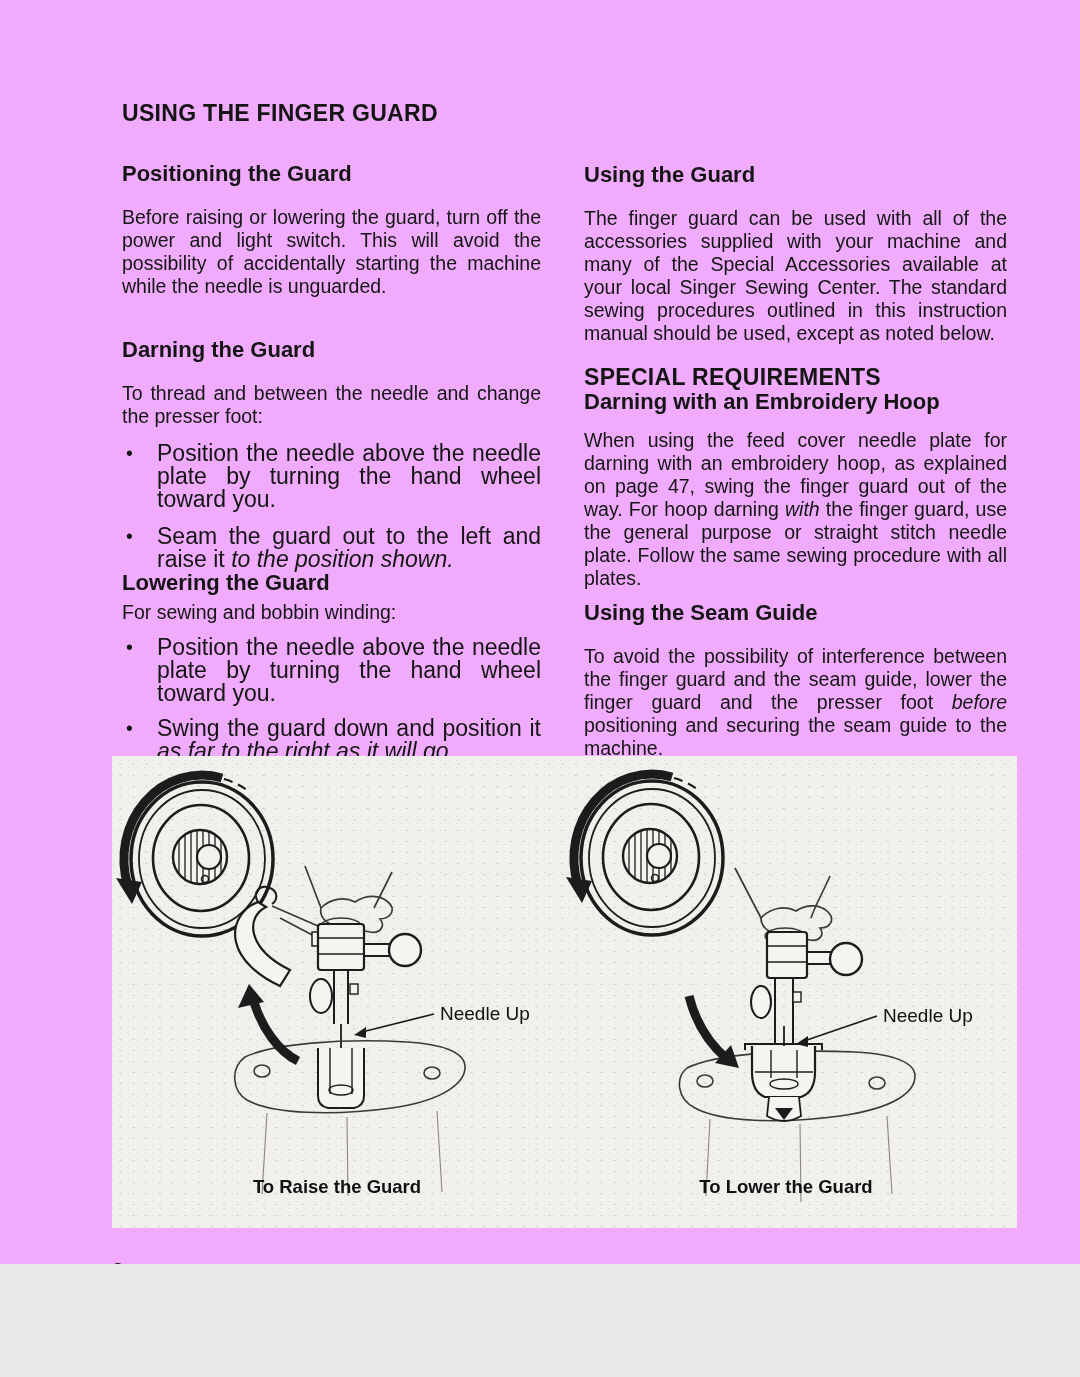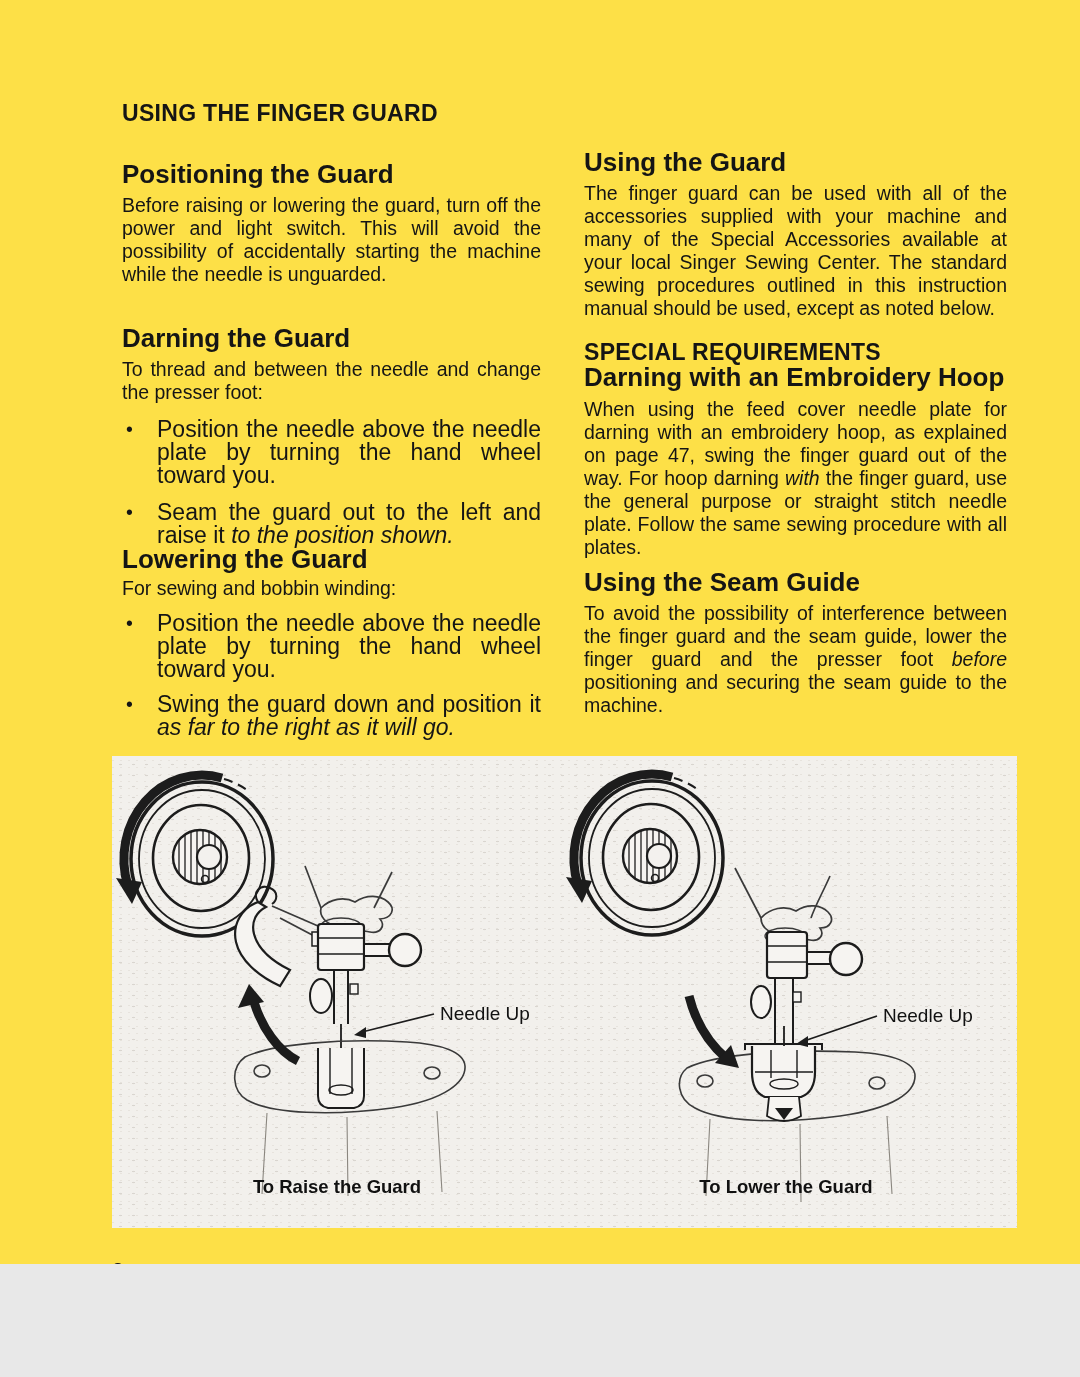--- a/index.html
+++ b/index.html
@@ -1,33 +1,33 @@
 <!DOCTYPE html>
 <html><head>
 <meta charset="utf-8">
 <style>
   html,body{margin:0;padding:0;background:#e8e8e8;}
   .page{
-    position:relative;width:1080px;height:1264px;background:#fde047;
+    position:relative;width:1080px;height:1264px;background:#f0abfc;
     font-family:"Liberation Sans", sans-serif;color:#151515;overflow:hidden;
   }
   .col{position:absolute;}
   .col-left{left:122px;top:101px;width:419px;}
-  .col-right{left:584px;top:150px;width:423px;}
+  .col-right{left:584px;top:163px;width:423px;}
   .h1{font-size:23px;line-height:25px;font-weight:700;letter-spacing:.3px;}
-  .h2{font-size:26px;line-height:24px;font-weight:700;}
+  .h2{font-size:22px;line-height:24px;font-weight:700;}
   .body{font-size:19.5px;line-height:23px;text-align:justify;text-justify:inter-word;}
   .it{font-style:italic;}
   .bullet{display:flex;}
   .bullet .dot{width:31px;flex:0 0 31px;font-size:19.5px;line-height:23px;padding-left:4px;}
   .bullet .txt{flex:1;font-size:23px;line-height:23px;text-align:justify;}
   
   .m-pos-h{margin-top:36px;}
-  .m-p8{margin-top:8px;}
-  .m-p9{margin-top:9px;}
+  .m-p8{margin-top:20px;}
+  .m-p9{margin-top:15px;}
   .m-p6{margin-top:6px;}
   .m-raise-h{margin-top:40px;}
   .m-bul{margin-top:14px;}
   .m-bul2{margin-top:12px;}
   .m-lower-h{}
   .m-special{margin-top:20px;}
   .m-darn{margin-top:0;}
   .m-seam{margin-top:11px;}
   
   .figs{

